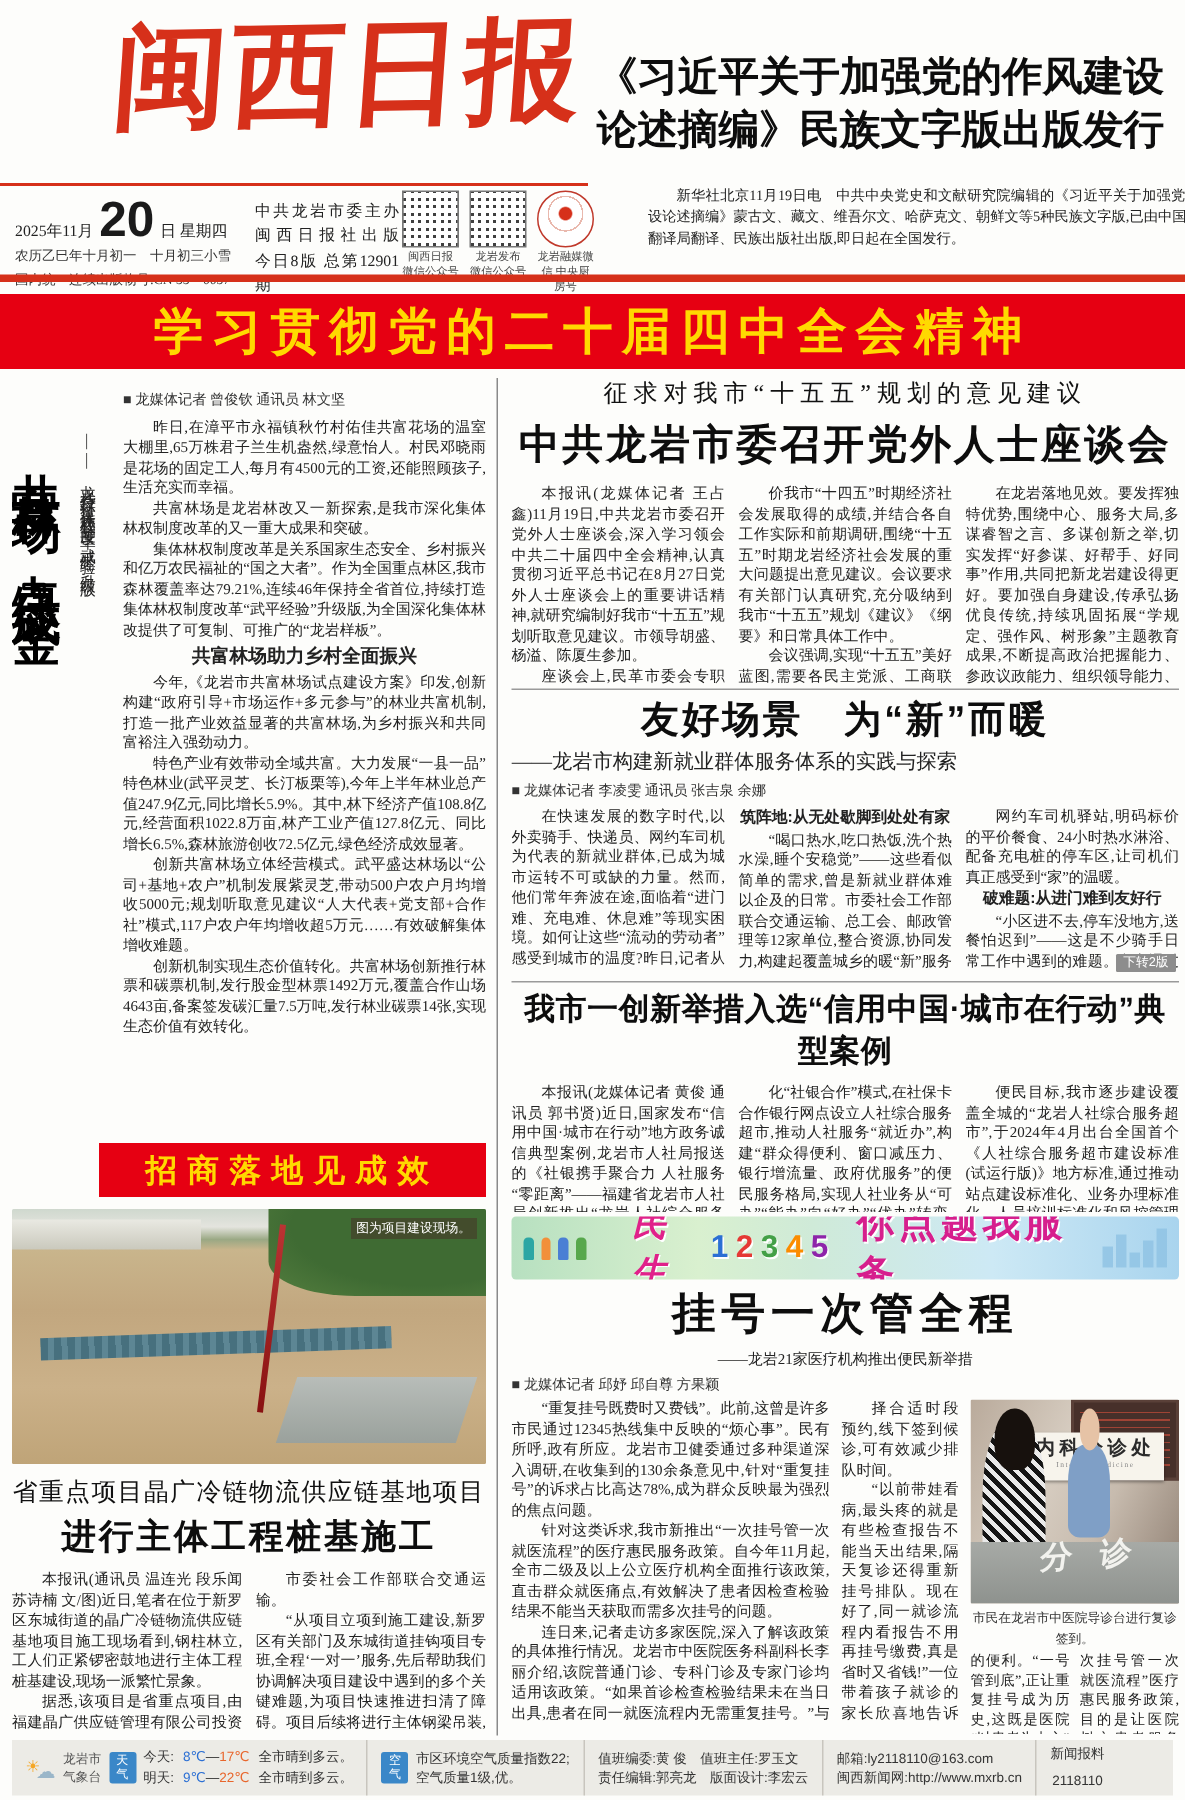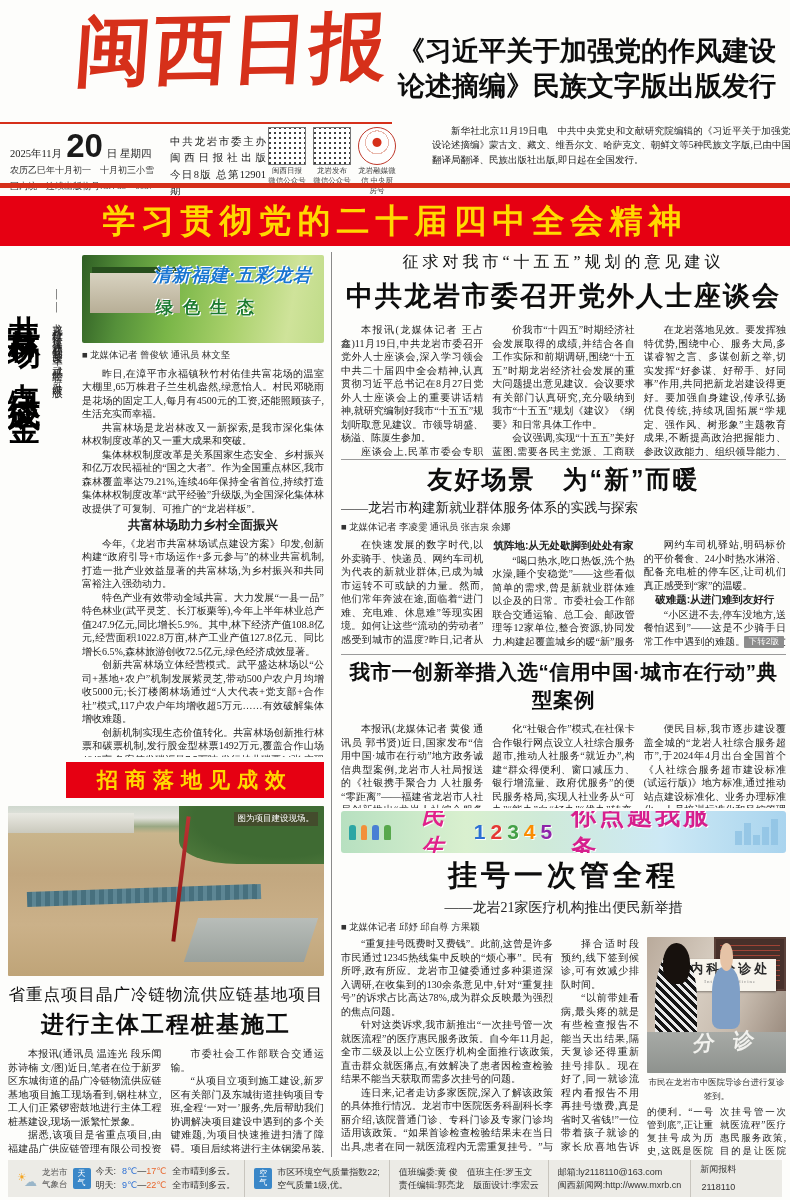--- a/index.html
+++ b/index.html
@@ -89,21 +89,21 @@
       background:linear-gradient(90deg,#b7e0c0,#d9f0cf 28%,#cfead8 45%,#cde9f5 72%,#a9d4ee);overflow:hidden;}
   .ms-fig{width:7px;height:15px;border-radius:3px 3px 1px 1px;}
   .ms-min{font-size:23px;font-weight:900;font-style:italic;color:#e0218a;text-shadow:1px 1px 0 #fff;font-family:"Liberation Sans",sans-serif;letter-spacing:2px;margin-left:26px;}
   .ms-digit{font-size:21px;font-weight:900;font-family:"Liberation Sans",sans-serif;text-shadow:1px 1px 0 #fff;}
   .ms-txt{font-size:25px;font-weight:900;color:#d61f8d;text-shadow:1px 1px 0 #fff;font-family:"Liberation Sans",sans-serif;letter-spacing:3px;margin-left:14px;}
   .ms-city{margin-left:auto;display:flex;align-items:flex-end;gap:2px;opacity:.8;}
   .ms-city i{display:block;width:7px;background:#8fc3e4;}
   
   #hospital{left:341px;top:856px;width:445px;height:300px;overflow:hidden;}
   .h-head{font-size:29px;letter-spacing:4px;}
-  .h-sub{font-size:14px;text-align:center;margin:3px 0 4px;color:#222;}
+  .h-sub{font-size:10px;text-align:center;margin:3px 0 4px;color:#222;}
   .h-row{display:flex;gap:8px;margin-top:2px;}
   .h-col1{width:212px;height:216px;overflow:hidden;}
   .h-col2{width:78px;height:216px;overflow:hidden;}
   .h-right{flex:1;overflow:hidden;}
   .h-photo{position:relative;height:136px;overflow:hidden;border-radius:1px;
       background:linear-gradient(115deg,#b9aa9b 0%,#d6ccc0 38%,#c7bbae 62%,#8d7d70 100%);}
   .h-board{position:absolute;right:0;top:0;width:52%;height:40%;background:#47302a;
       box-shadow:inset 0 0 0 2px #5a4038;}
   .h-board::after{content:"";position:absolute;inset:6px;background:repeating-linear-gradient(0deg,transparent 0 4px,rgba(220,80,60,.6) 4px 5px);}
   .h-sign{position:absolute;right:7%;top:16%;background:#f7f4ec;padding:3px 6px 2px;text-align:center;box-shadow:0 1px 2px rgba(0,0,0,.4);}
@@ -189,36 +189,31 @@
   </div>
 
   <div class="abs vdiv"></div>
 
   <div id="forest" class="abs">
     <div class="f-titles">
       <div class="f-title-main">共富林场　点绿成『金』</div>
       <div class="f-title-sub">——龙岩持续打造集体林权制度改革“武平经验”升级版</div>
     </div>
     <div class="f-content bodytext">
-      <div class="eco-banner">
-        <div class="eco-house"></div>
-        <div class="l1">清新福建·五彩龙岩</div>
-        <div class="l2">绿色生态</div>
-      </div>
       <div class="byline">■ 龙媒体记者 曾俊钦 通讯员 林文坚</div>
       <div>
           <p>昨日,在漳平市永福镇秋竹村佑佳共富花场的温室大棚里,65万株君子兰生机盎然,绿意怡人。村民邓晓雨是花场的固定工人,每月有4500元的工资,还能照顾孩子,生活充实而幸福。</p>
           <p>共富林场是龙岩林改又一新探索,是我市深化集体林权制度改革的又一重大成果和突破。</p>
           <p>集体林权制度改革是关系国家生态安全、乡村振兴和亿万农民福祉的“国之大者”。作为全国重点林区,我市森林覆盖率达79.21%,连续46年保持全省首位,持续打造集体林权制度改革“武平经验”升级版,为全国深化集体林改提供了可复制、可推广的“龙岩样板”。</p>
         </div>
       <div class="subhead">共富林场助力乡村全面振兴</div>
       <div>
           <p>今年,《龙岩市共富林场试点建设方案》印发,创新构建“政府引导+市场运作+多元参与”的林业共富机制,打造一批产业效益显著的共富林场,为乡村振兴和共同富裕注入强劲动力。</p>
           <p>特色产业有效带动全域共富。大力发展“一县一品”特色林业(武平灵芝、长汀板栗等),今年上半年林业总产值247.9亿元,同比增长5.9%。其中,林下经济产值108.8亿元,经营面积1022.8万亩,林产工业产值127.8亿元、同比增长6.5%,森林旅游创收72.5亿元,绿色经济成效显著。</p>
-          <p>创新共富林场立体经营模式。武平盛达林场以“公司+基地+农户”机制发展紫灵芝,带动500户农户月均增收5000元;长汀楼阁林场通过“人大代表+党支部+合作社”模式,117户农户年均增收超5万元……有效破解集体增收难题。</p>
+          <p>创新共富林场立体经营模式。武平盛达林场以“公司+基地+农户”机制发展紫灵芝,带动500户农户月均增收5000元;规划听取意见建议“人大代表+党支部+合作社”模式,117户农户年均增收超5万元……有效破解集体增收难题。</p>
           <p>创新机制实现生态价值转化。共富林场创新推行林票和碳票机制,发行股金型林票1492万元,覆盖合作山场4643亩,备案签发碳汇量7.5万吨,发行林业碳票14张,实现生态价值有效转化。</p>
         </div>
 
     </div>
   </div>
 
   <div id="invest" class="abs">
     <div class="inv-banner">招商落地见成效</div>
     <div class="inv-photo">
       <div class="inv-bld"></div>

